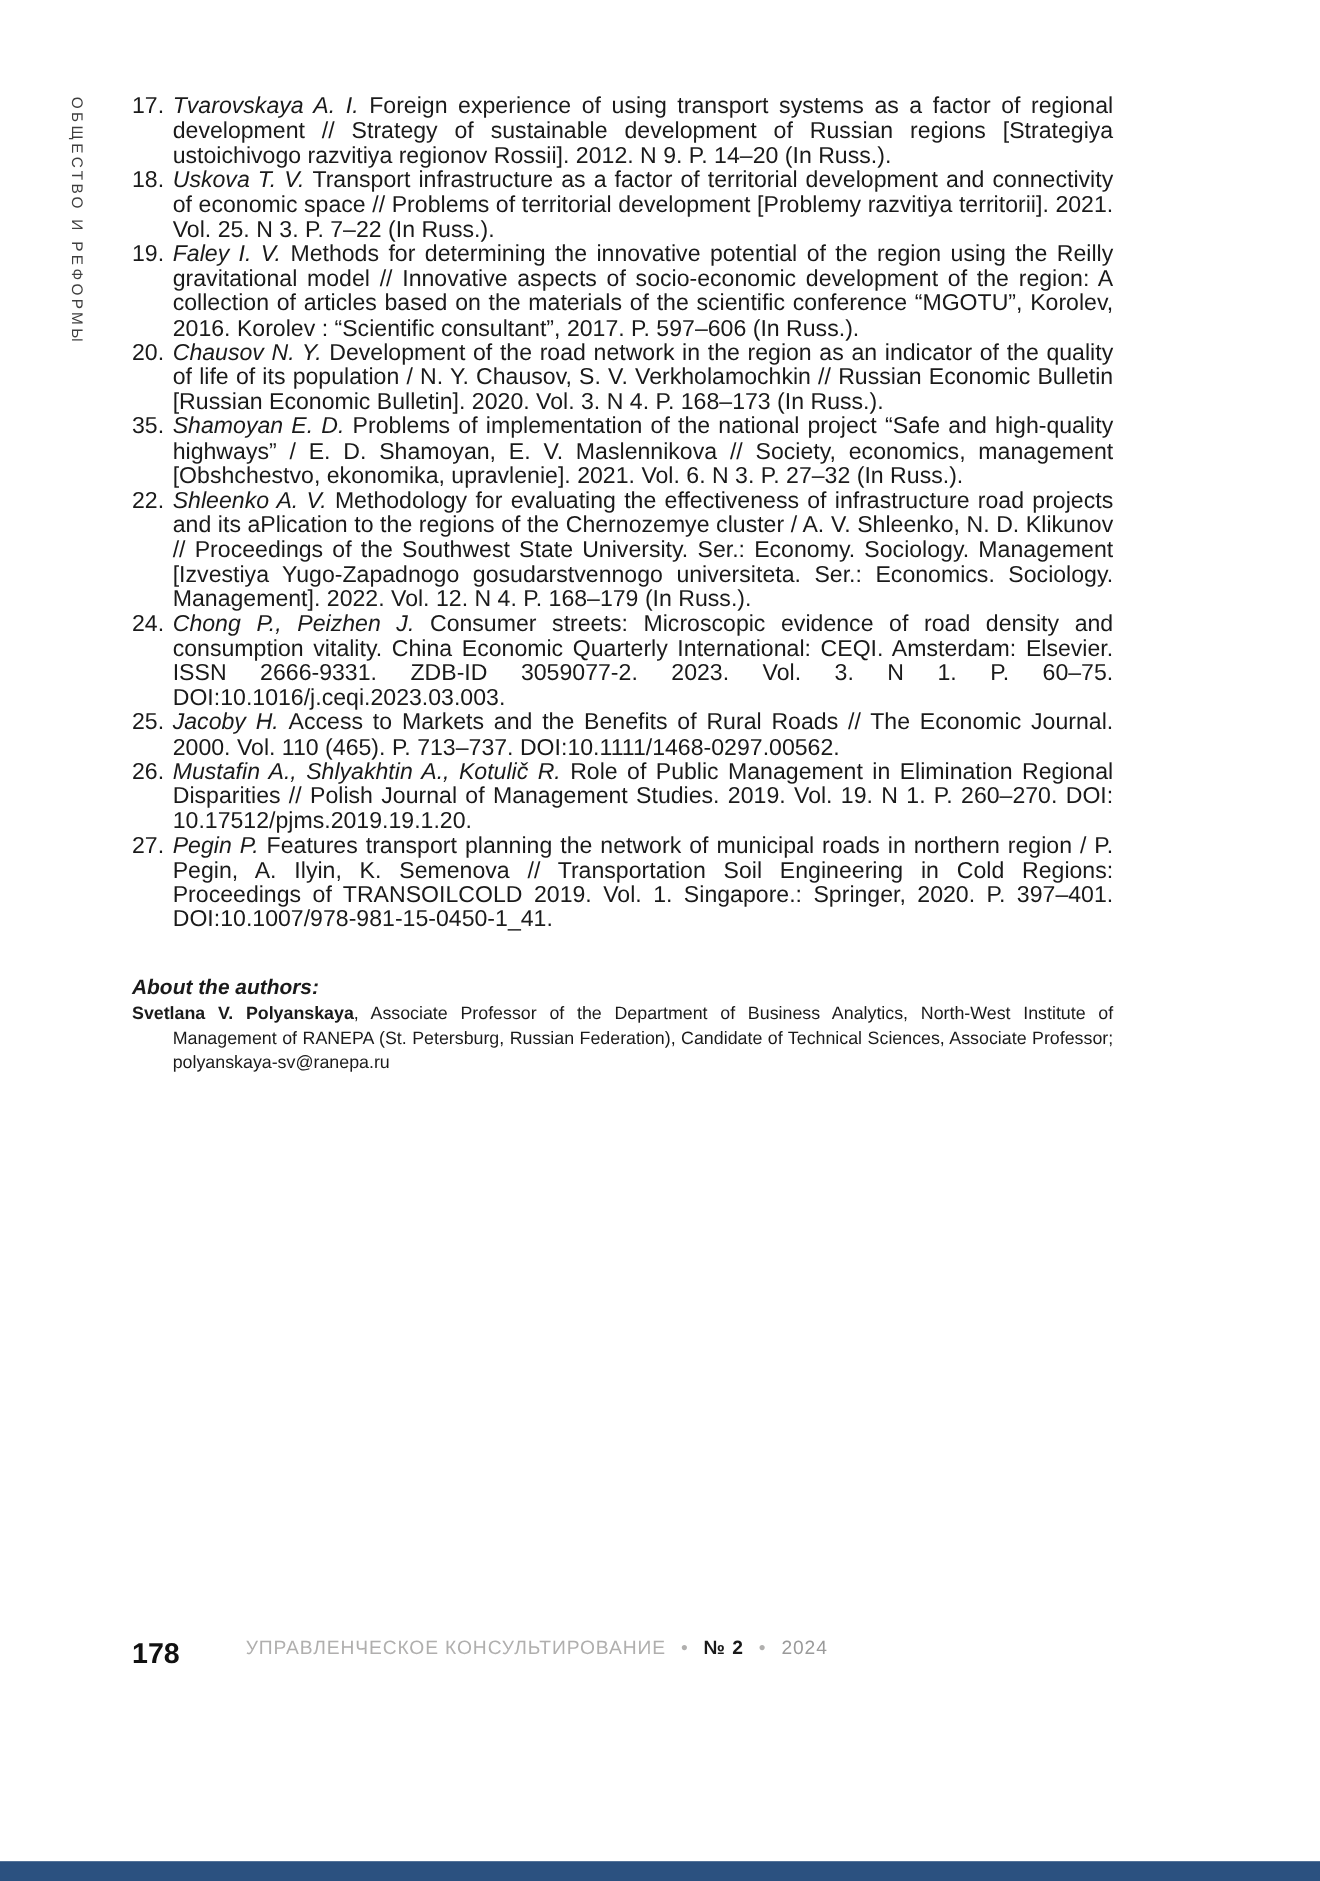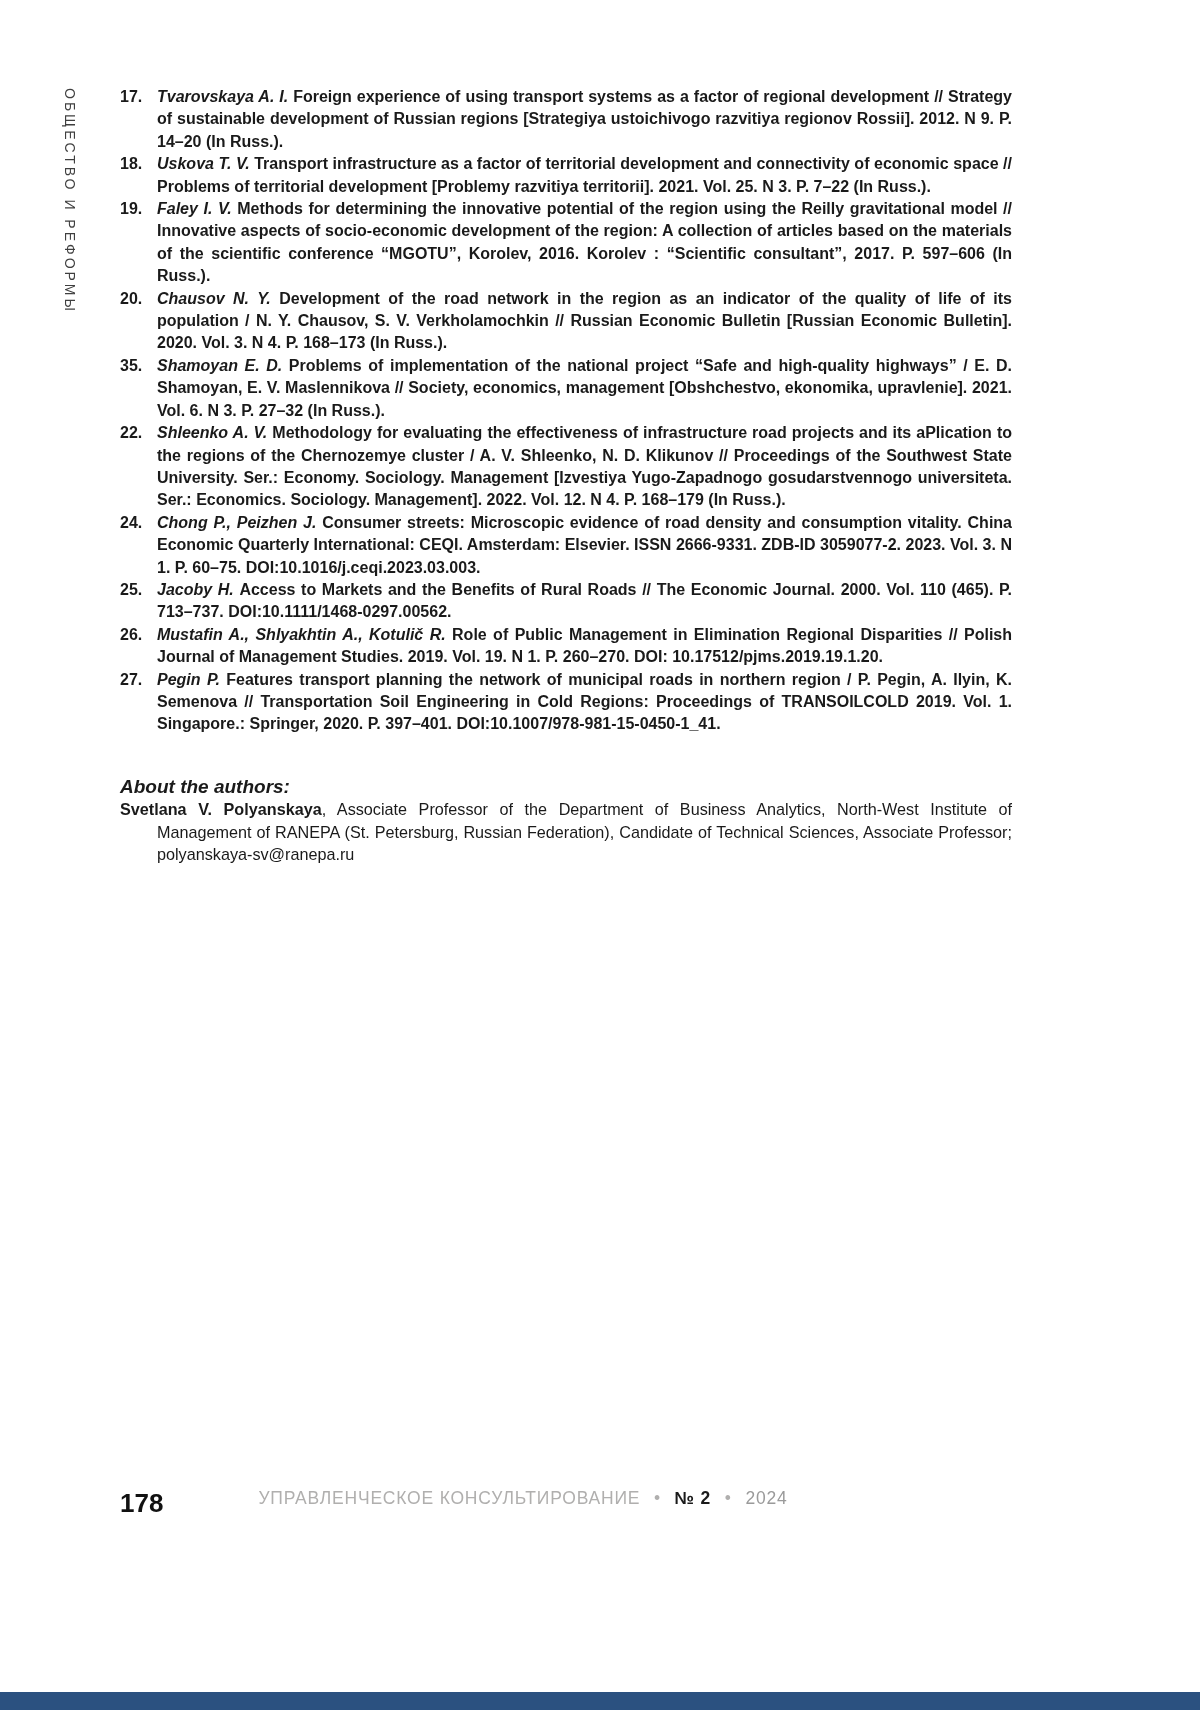--- a/index.html
+++ b/index.html
@@ -34,23 +34,22 @@
 
   ol.references {
     list-style: none;
     margin: 0;
     padding: 0;
   }
   .ref {
     position: relative;
     padding-left: 37px;
     text-align: justify;
-    font-size: 16px;
+    font-size: 21px;
     line-height: 22.4px;
-    font-weight: bold;
   }
   .ref-num {
     position: absolute;
     left: 0;
     top: 0;
   }
   .ref-author { font-style: italic; }
 
   .about { margin-top: 40px; }
   .about-heading {
@@ -75,21 +74,21 @@
     width: 892px;
     display: flex;
     align-items: flex-start;
   }
   .page-number {
     font-size: 26px;
     font-weight: bold;
     color: #111111;
   }
   .journal-line {
-    margin-left: 95px;
+    margin-left: 60px;
     font-size: 17.5px;
     letter-spacing: 0.8px;
     color: #b0afae;
     white-space: nowrap;
   }
   .journal-line .sep { margin: 0 8px; color: #b0afae; }
   .journal-line .issue { color: #1a1a1a; font-weight: bold; }
   .journal-line .year { color: #9a9a9a; }
 
   .bottom-bar {

